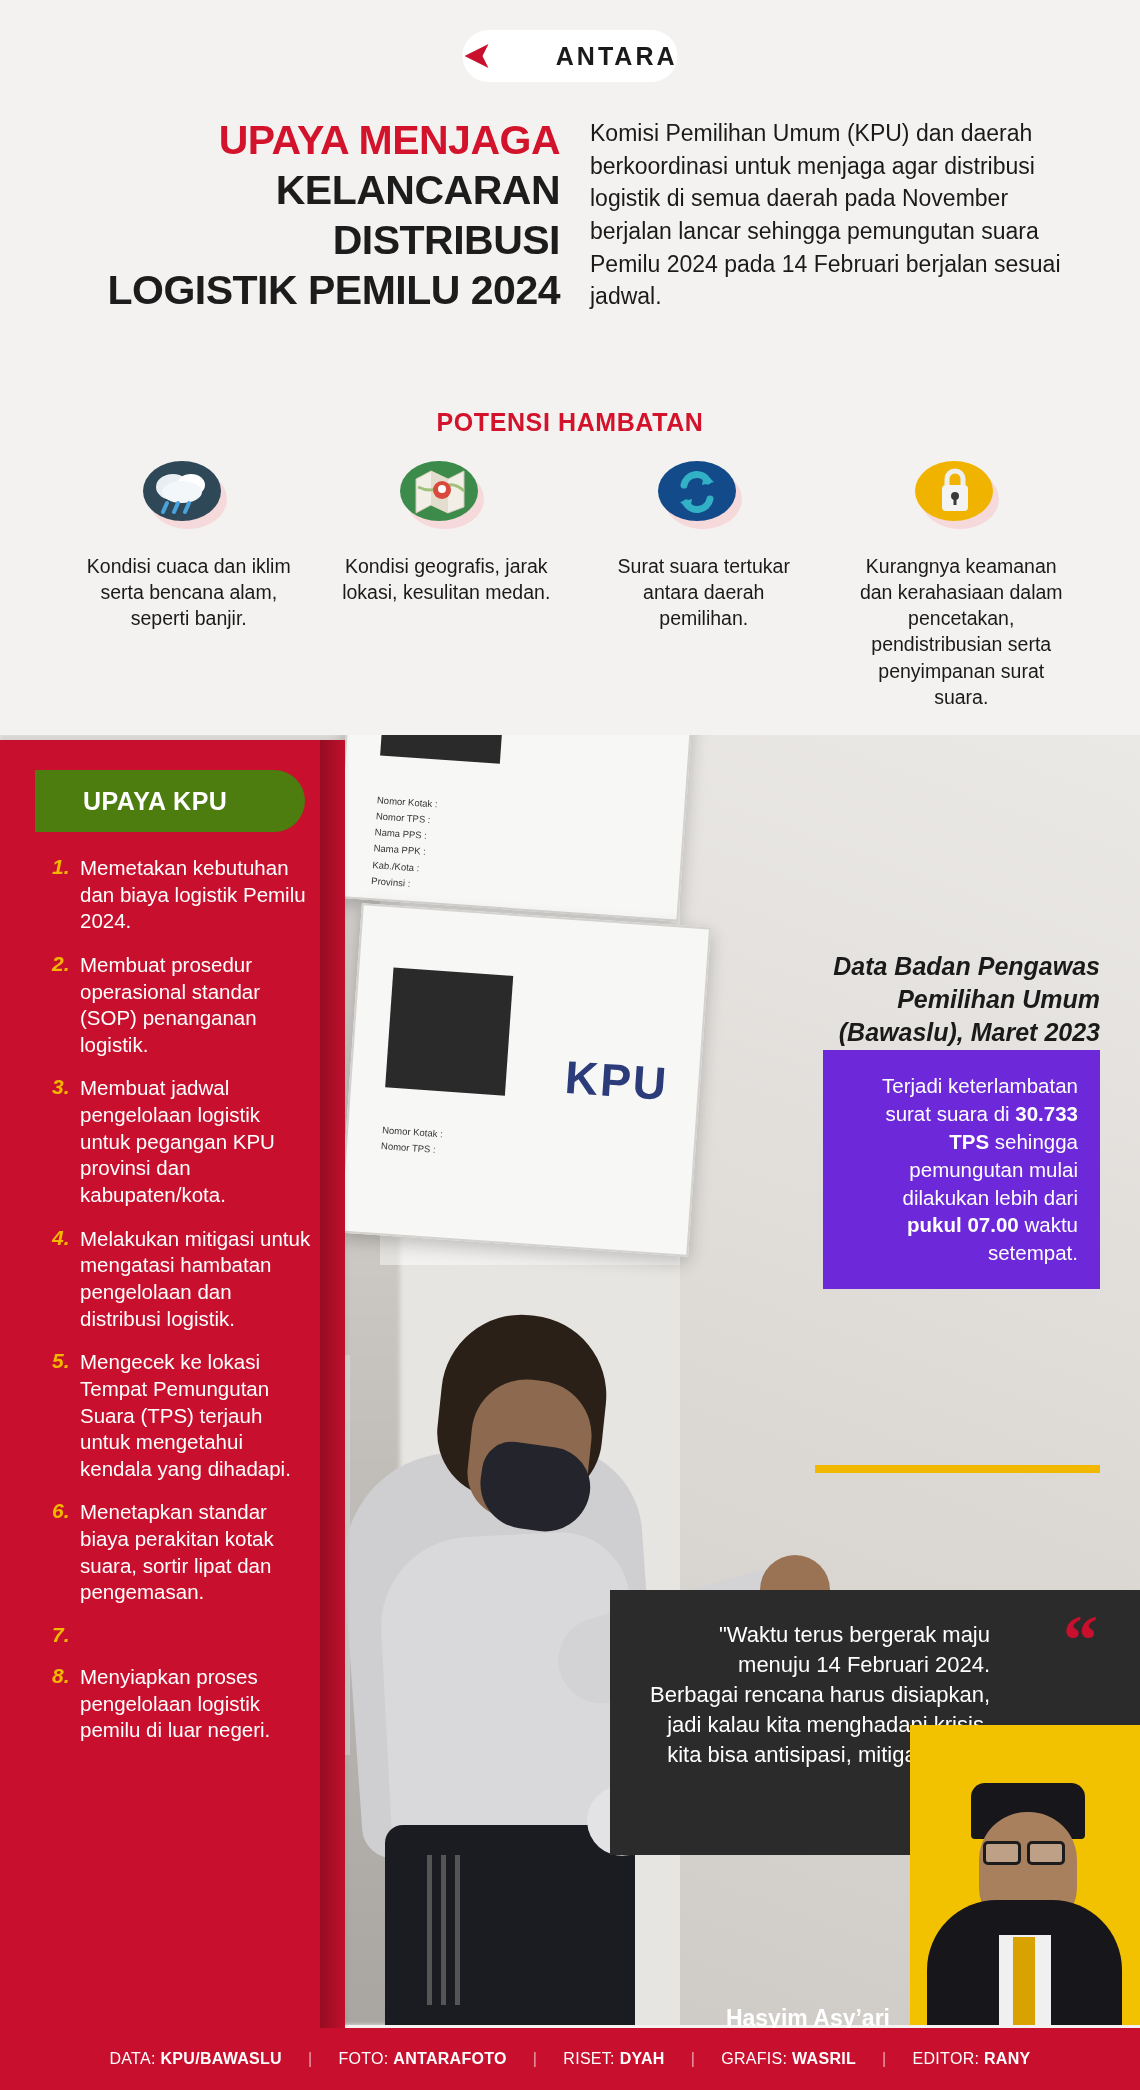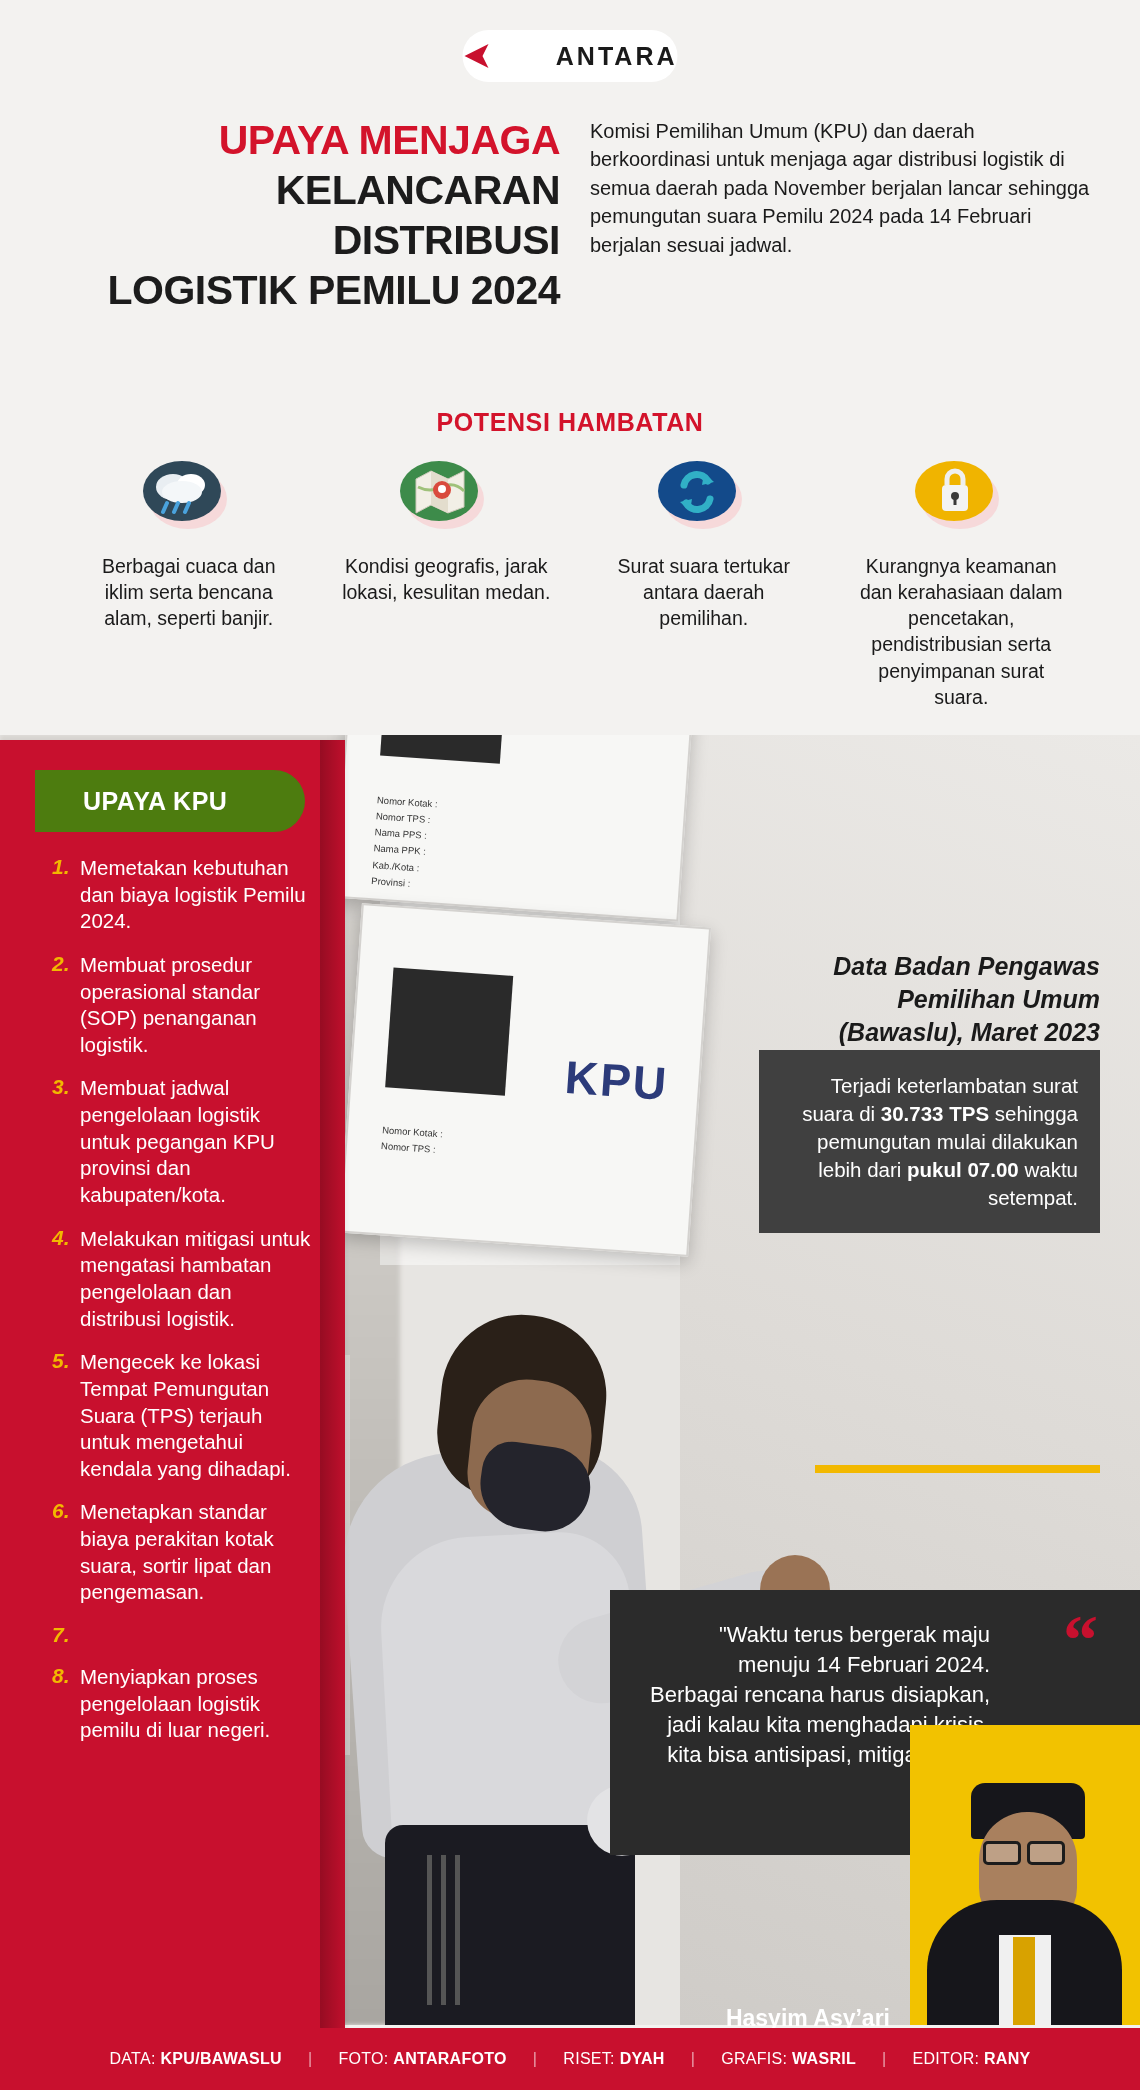--- a/index.html
+++ b/index.html
@@ -23,21 +23,21 @@
   .logo-text { font-size: 25px; font-weight: bold; letter-spacing: 3px; color: #1a1a1a; }
 
   
   .header { position: absolute; top: 105px; left: 0; width: 1036px; height: 270px; }
   .title-block { position: absolute; left: 40px; top: 10px; width: 520px; text-align: right; }
   .title-line { font-size: 41px; font-weight: bold; letter-spacing: -0.5px; line-height: 1.22; }
   .t-red { color: #d3132b; }
   .t-dark { color: #1c1c1c; }
   .intro {
     position: absolute; left: 590px; top: 12px; width: 500px;
-    font-size: 20px; line-height: 1.42; color: #1a1a1a;
+    font-size: 23px; line-height: 1.42; color: #1a1a1a;
   }
 
   
   .ph-title {
     position: absolute; top: 408px; left: 0; width: 1140px; text-align: center;
     font-size: 25px; font-weight: bold; color: #d3132b; letter-spacing: 0.6px;
   }
   .hazards { position: absolute; top: 455px; left: 60px; width: 1030px; display: flex; }
   .hz { width: 25%; display: flex; flex-direction: column; align-items: center; }
   .hz .icon { width: 92px; height: 80px; position: relative; }
@@ -114,22 +114,22 @@
   
   .catatan {
     position:absolute; top: 855px; right: 40px; width: 270px; text-align: right;
     color:#c8102e; font-size: 25px; font-weight: bold; line-height: 1.25;
   }
   .catatan-sub {
     position:absolute; top: 950px; right: 40px; width: 270px; text-align: right;
     color:#1a1a1a; font-size: 25px; font-style: italic; font-weight: bold; line-height: 1.32;
   }
   .note-box {
-    position:absolute; top: 1050px; right: 40px; width: 341px; padding: 22px 22px;
-    background: #404040; color:#ffffff; text-align: right; font-size: 20.5px; line-height: 1.36;
+    position:absolute; top: 1050px; right: 40px; width: 277px; padding: 22px 22px;
+    background: #6d28d9; color:#ffffff; text-align: right; font-size: 20.5px; line-height: 1.36;
   }
   .note-box b { font-weight: bold; }
   .yellow-bar { position:absolute; top: 1465px; right: 40px; width: 285px; height: 8px; background:#f2b800; }
 
   .quote-box {
     position:absolute; top: 1590px; right: 0px; width: 530px; min-height: 265px;
     background:#2b2b2b; color:#fff; padding: 30px 150px 30px 40px;
     text-align: right; font-size: 22px; line-height: 1.36;
   }
   .quote-mark { position:absolute; top: 22px; right: 42px; font-size: 70px; color:#c8102e; font-weight:bold; font-family: "Liberation Serif", serif; line-height: 0.8;}
@@ -184,21 +184,21 @@
       <div class="icon">
         <div class="disc" style="left:6px;top:14px;width:78px;height:60px;background:#f6d9da;"></div>
         <div class="disc" style="left:0px;top:6px;width:78px;height:60px;background:#2f4858;"></div>
         <svg style="position:absolute;left:8px;top:14px" width="62" height="46" viewBox="0 0 62 46">
           <ellipse cx="22" cy="18" rx="17" ry="13" fill="#e9eef2"></ellipse>
           <ellipse cx="40" cy="16" rx="14" ry="11" fill="#ffffff"></ellipse>
           <ellipse cx="31" cy="23" rx="20" ry="11" fill="#f4f7f9"></ellipse>
           <path d="M16 34 l-4 9 M27 34 l-4 9 M38 34 l-4 9" stroke="#4aa3dd" stroke-width="4" stroke-linecap="round"></path>
         </svg>
       </div>
-      <div class="cap">Berbagai cuaca dan iklim serta bencana alam, seperti banjir.</div>
+      <div class="cap">Kondisi cuaca dan iklim serta bencana alam, seperti banjir.</div>
     </div>
 
     <div class="hz">
       <div class="icon">
         <div class="disc" style="left:6px;top:14px;width:78px;height:60px;background:#f6d9da;"></div>
         <div class="disc" style="left:0px;top:6px;width:78px;height:60px;background:#3d8b4a;"></div>
         <svg style="position:absolute;left:12px;top:12px" width="56" height="50" viewBox="0 0 56 50">
           <polygon points="4,12 19,4 36,12 52,4 52,40 36,46 19,38 4,46" fill="#f2efe6" stroke="#cfcabb"></polygon>
           <polygon points="19,4 19,38 36,46 36,12" fill="#e3ddcd"></polygon>
           <path d="M6 20 q12 6 24 0 t22 4" stroke="#9fc17a" fill="none" stroke-width="3"></path>

